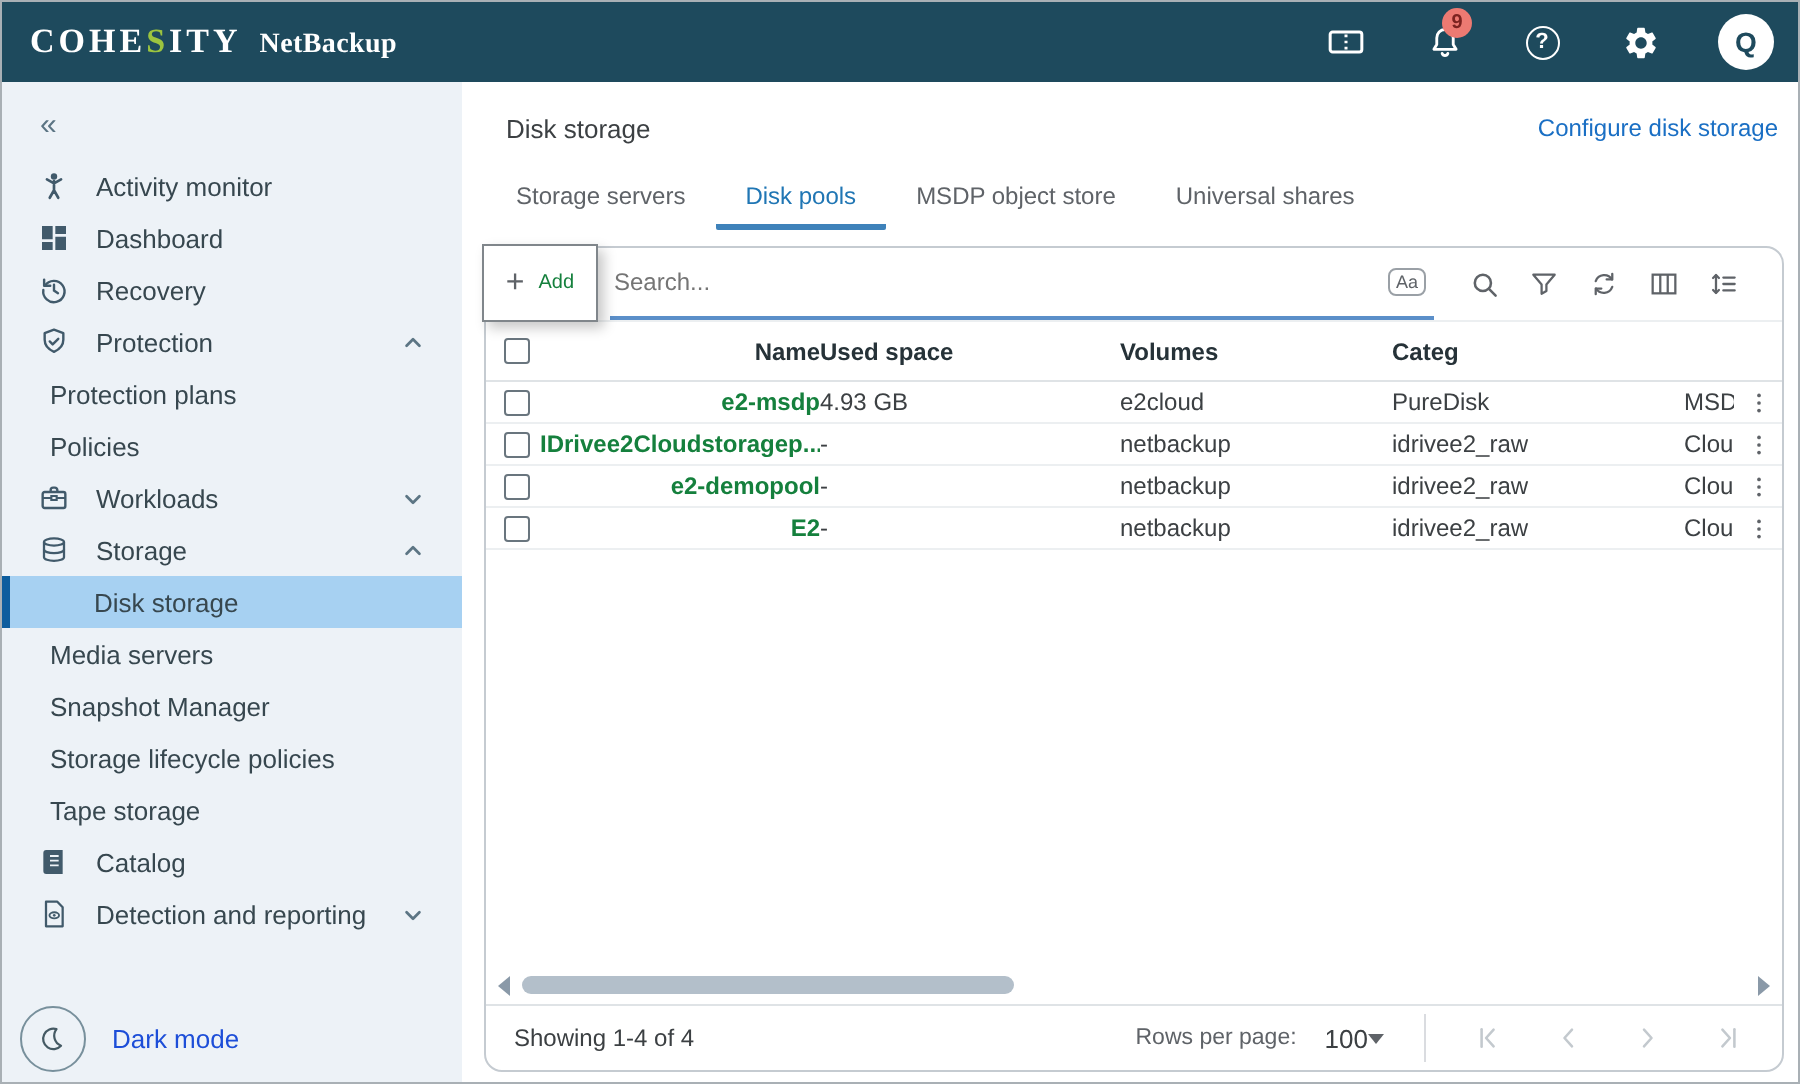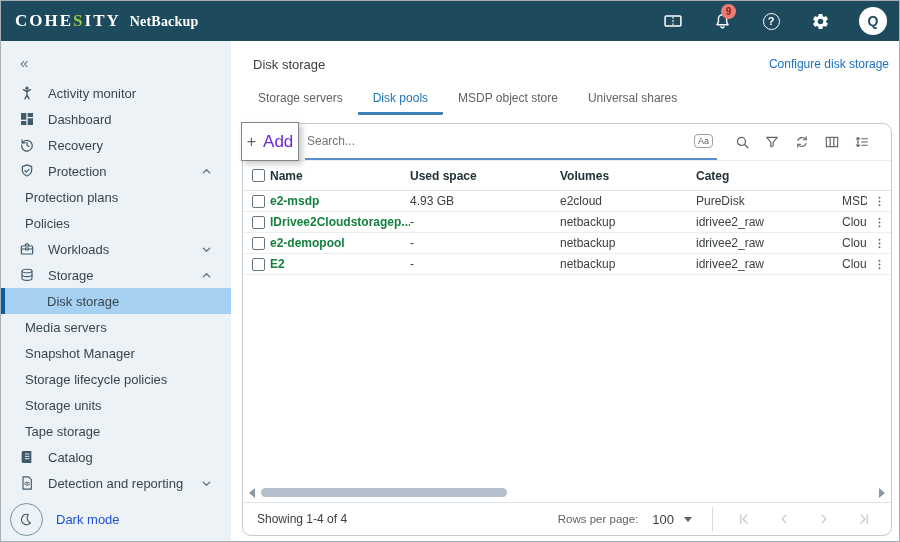--- a/index.html
+++ b/index.html
@@ -39,55 +39,55 @@
   .configure-link { font-size:12px; color:#1a6fc4; cursor:pointer; }
   .tabs { display:flex; padding-left:12px; margin-top:10px; height:32px; }
   .tab { padding:6px 15px; font-size:12px; color:#5f6368; cursor:pointer; border-bottom:3px solid transparent; display:flex; align-items:center; }
   .tab.active { color:#2076b4; border-bottom:3px solid #3e82ba; border-radius:0 0 1px 1px; }
 
   
   .card { flex:1; margin:8px 7px 5px 11px; border:1px solid #c5cbd1; border-radius:9px; display:flex; flex-direction:column; min-height:0; position:relative; background:#fff; }
   .toolbar { height:37px; flex:0 0 auto; display:flex; align-items:center; border-bottom:1px solid #eceff1; position:relative; }
   .add-box { position:absolute; left:-2px; top:-2px; width:58px; height:39px; background:#fff; border:1px solid #80868b; box-shadow:3px 3px 6px rgba(0,0,0,.22); display:flex; align-items:center; justify-content:center; gap:7px; cursor:pointer; z-index:3; }
   .add-plus { font-size:16px; color:#5f6368; line-height:1; }
-  .add-label { font-size:17px; color:#6d28d9; }
+  .add-label { font-size:10px; color:#15803d; }
   .search-wrap { margin-left:62px; flex:0 0 auto; width:412px; height:100%; display:flex; align-items:center; border-bottom:2px solid #5b8fc9; padding:0 4px 0 2px; }
   .search-input { flex:1; border:none; outline:none; font-size:12px; color:#5f6368; background:transparent; font-family:"Liberation Sans", sans-serif; }
   .aa-btn { border:1px solid #9aa0a6; border-radius:4px; font-size:9px; color:#5f6368; padding:1px 3px; cursor:pointer; flex:0 0 auto; }
   .tb-divider { width:1px; height:18px; background:#dadce0; margin:0 0 0 8px; }
   .toolbar-actions { display:flex; align-items:center; gap:0; margin-left:2px; flex:1; justify-content:space-between; padding-right:16px; }
   .ticon { width:30px; height:26px; display:flex; align-items:center; justify-content:center; cursor:pointer; }
 
   
   .thead { display:flex; align-items:center; height:30px; flex:0 0 auto; border-bottom:1px solid #dfe3e6; font-size:12px; font-weight:bold; color:#263238; }
   .trow { display:flex; align-items:center; height:21px; flex:0 0 auto; border-bottom:1px solid #eceff1; font-size:12px; color:#3c4043; }
   .c-check { width:27px; padding-left:9px; flex:0 0 auto; display:flex; align-items:center; }
   .checkbox { width:13px; height:13px; border:1.6px solid #69757e; border-radius:2px; background:#fff; cursor:pointer; }
-  .c-name { width:140px; flex:0 0 auto; overflow:hidden; white-space:nowrap; }
+  .c-name { width:140px; flex:0 0 auto; overflow:hidden; white-space:nowrap;text-align:right; }
   .c-used { width:150px; flex:0 0 auto; }
   .c-vol  { width:136px; flex:0 0 auto; }
   .c-type { width:146px; flex:0 0 auto; }
   .c-cat  { flex:1 1 auto; min-width:0; overflow:hidden; white-space:nowrap; }
   .c-dots { width:24px; flex:0 0 auto; display:flex; justify-content:center; }
   .name-link { color:#15803d; font-weight:bold; cursor:pointer; }
   .dots { cursor:pointer; display:flex; }
   .filler { flex:1 1 auto; }
 
   
   .hscroll { height:19px; flex:0 0 auto; display:flex; align-items:center; padding:0 6px; }
   .hs-arrow { width:0; height:0; border-top:5px solid transparent; border-bottom:5px solid transparent; cursor:pointer; }
   .hs-left { border-right:6px solid #8a99a8; }
   .hs-right { border-left:6px solid #8a99a8; }
   .hs-track { flex:1; height:9px; margin:0 5px; position:relative; cursor:pointer; }
   .hs-thumb { position:absolute; left:1px; top:0; width:40%; height:9px; border-radius:5px; background:#b3bfca; cursor:grab; }
   .card-footer { height:33px; flex:0 0 auto; border-top:1px solid #dfe3e6; display:flex; align-items:center; padding:0 14px; border-radius:0 0 9px 9px; }
   .showing { font-size:12px; color:#3c4043; }
   .footer-right { margin-left:auto; display:flex; align-items:center; }
   .rpp-label { font-size:11.5px; color:#5f6368; }
-  .rpp-select { display:flex; align-items:center; gap:10px; margin-left:14px; cursor:pointer; }
+  .rpp-select { display:flex; align-items:center; gap:0; margin-left:14px; cursor:pointer; }
   .rpp-value { font-size:13px; color:#3c4043; }
   .caret { width:0; height:0; border-left:4.5px solid transparent; border-right:4.5px solid transparent; border-top:5px solid #5f6368; }
   .f-divider { width:1px; height:24px; background:#dadce0; margin:0 18px 0 20px; }
   .pager { display:flex; align-items:center; gap:14px; }
   .pg-btn { width:26px; height:24px; display:flex; align-items:center; justify-content:center; cursor:default; }
 </style>
 </head>
 <body>
 
 <div class="page">
@@ -209,23 +209,20 @@
         <span>Disk storage</span>
       </div>
       <div class="nav-item child">
         <span>Media servers</span>
       </div>
       <div class="nav-item child">
         <span>Snapshot Manager</span>
       </div>
       <div class="nav-item child">
         <span>Storage lifecycle policies</span>
-      </div>
-      <div class="nav-item child">
-        <span>Storage units</span>
       </div>
       <div class="nav-item child">
         <span>Tape storage</span>
       </div>
       <div class="nav-item">
         <span class="nicon">
             <svg width="16" height="16" viewBox="0 0 24 24">
               <path d="M6.2 3h12.3v18H6.2A2.2 2.2 0 014 18.8V5.2A2.2 2.2 0 016.2 3z" fill="#415a6b"></path>
               <path d="M9 7.5h6.5M9 11h6.5M9 14.5h6.5" stroke="#edf2f7" stroke-width="1.4" fill="none"></path>
             </svg>

